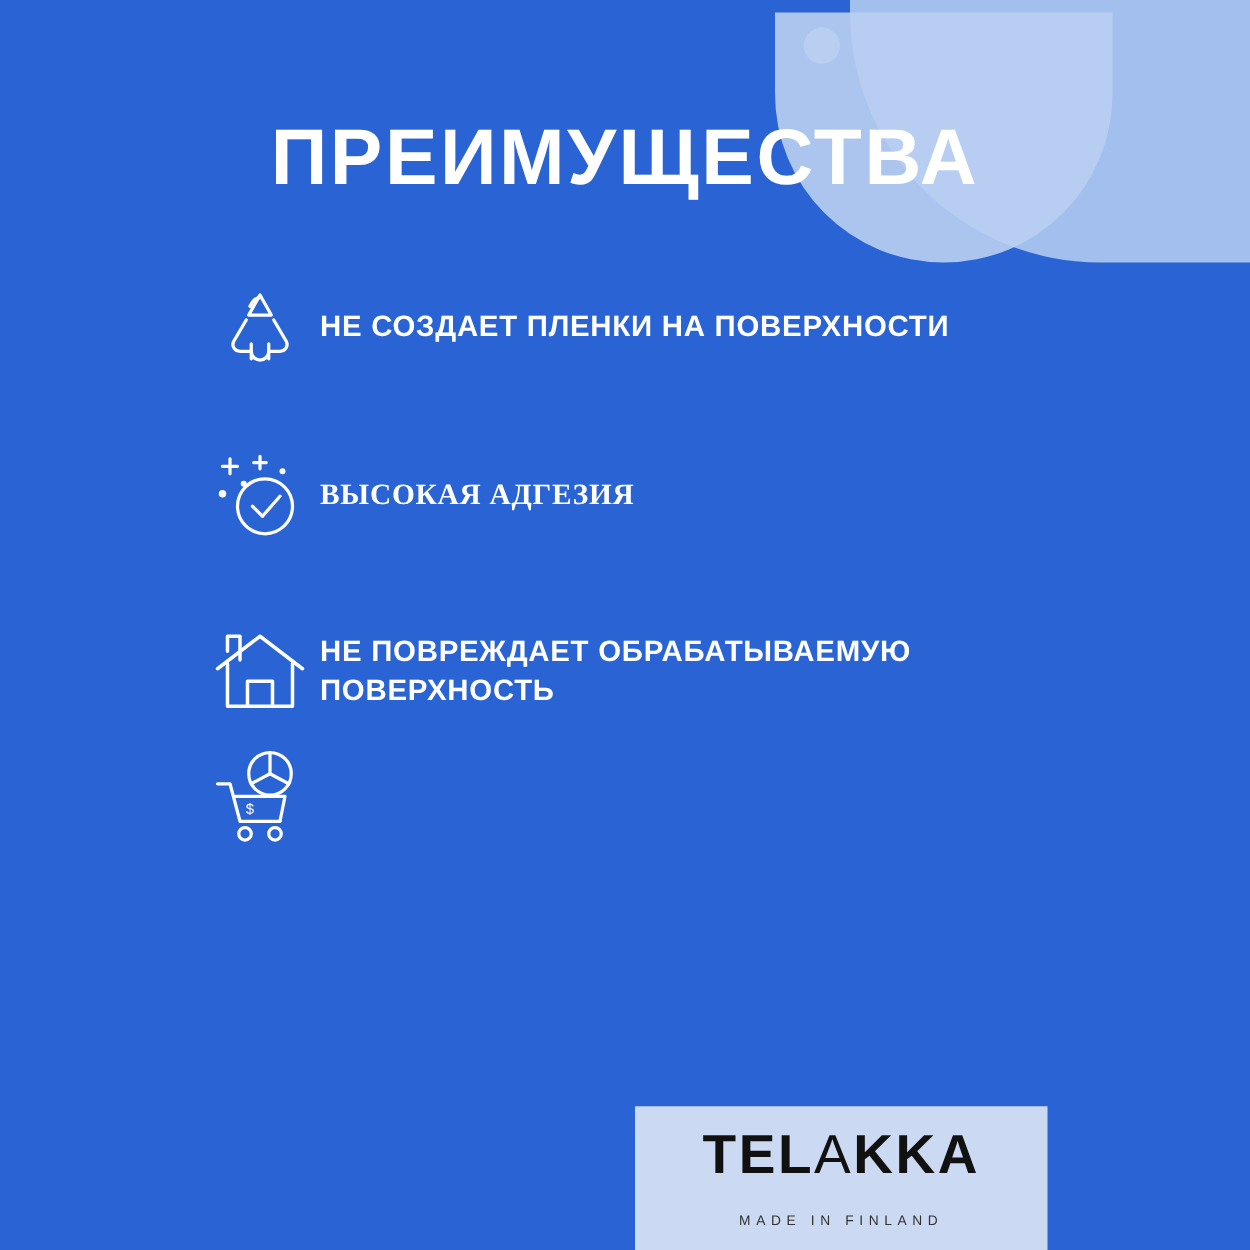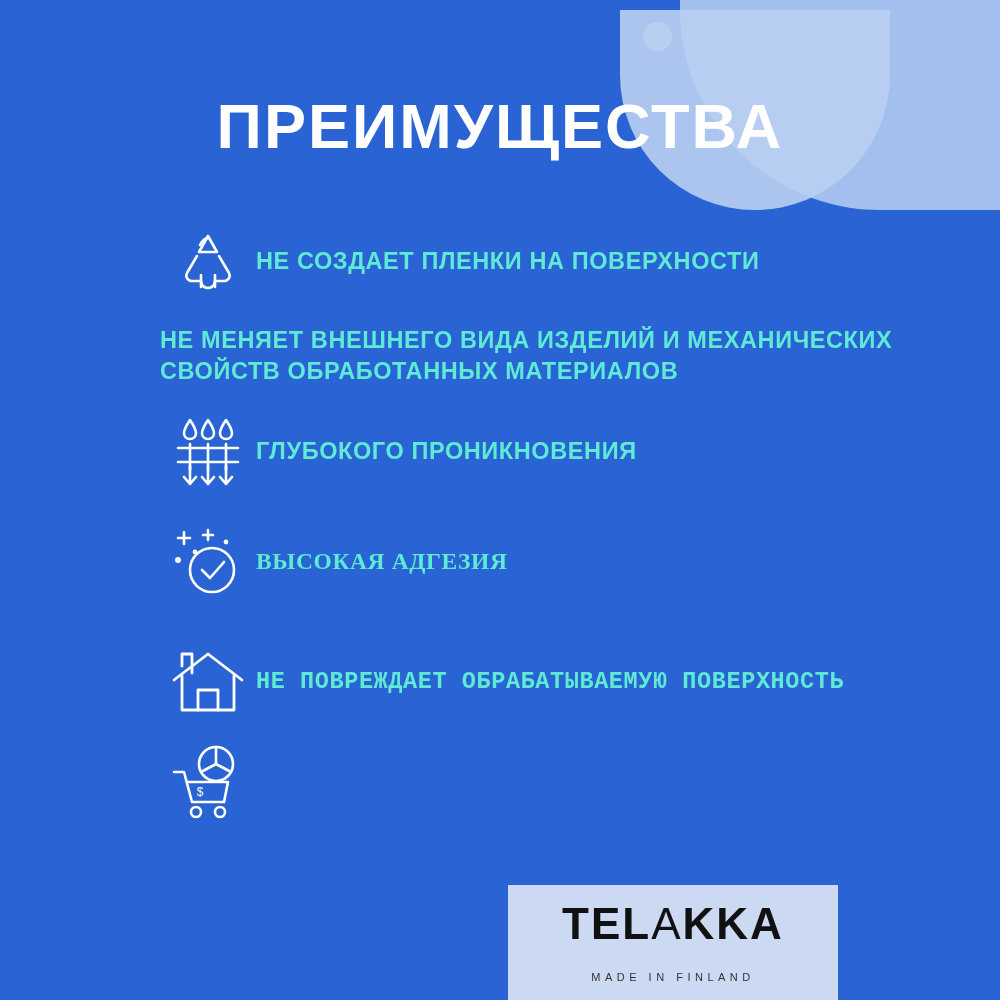--- a/index.html
+++ b/index.html
@@ -86,32 +86,32 @@
     margin-bottom: 26px;
   }
   .icon-cell {
     width: 96px;
     min-width: 96px;
     display: flex;
     align-items: center;
     justify-content: center;
   }
   .row-label {
-    color: #5eead4;
+    color: #ffffff;
     font-size: 23.5px;
     font-weight: bold;
     letter-spacing: 0.6px;
     line-height: 1.33;
     text-transform: uppercase;
   }
   .r1 { margin-top: 0; }
   .r2 { margin-top: 14px; }
   .r3 { margin-top: 18px; }
   .r4 { margin-top: 28px; font-family: Liberation Serif, serif; }
-  .r5 { margin-top: 40px; font-family: Liberation Mono, monospace; }
+  .r5 { margin-top: 60px; }
   .r6 { margin-top: 24px; }
 
   .logo-box {
     position: absolute;
     left: 508px;
     top: 885px;
     width: 330px;
     height: 115px;
     background: #cbd9f2;
     z-index: 6;
@@ -169,38 +169,22 @@
             <path d="M48 31 L58 48 C60 52 57 56 53 56 L44 56"></path>
             <path d="M30 50 L30 62 M44 50 L44 62"></path>
             <path d="M30 56 C30 60 33 63 37 63 C41 63 44 60 44 56"></path>
             <path d="M37 13 C33 13 31 16 29 20"></path>
           </svg>
         </div>
         <div class="row-label">НЕ СОЗДАЕТ ПЛЕНКИ НА ПОВЕРХНОСТИ</div>
       </div>
 
       <div class="row r2">
-        <div class="row-label">НЕ МЕНЯЕТ ВНЕШНЕГО ВИДА ИЗДЕЛИЙ И МЕХАНИЧЕСКИХ СВОЙСТВ ОБРАБОТАННЫХ МАТЕРИАЛОВ</div>
-      </div>
-
-      <div class="row r3">
-        <div class="icon-cell">
-          <svg width="76" height="76" viewBox="0 0 76 76" fill="none" stroke="#ffffff" stroke-width="2.6" stroke-linecap="round" stroke-linejoin="round">
-            <path d="M20 6 C20 6 14 15 14 19 C14 22.5 16.7 25 20 25 C23.3 25 26 22.5 26 19 C26 15 20 6 20 6 Z"></path>
-            <path d="M38 6 C38 6 32 15 32 19 C32 22.5 34.7 25 38 25 C41.3 25 44 22.5 44 19 C44 15 38 6 38 6 Z"></path>
-            <path d="M56 6 C56 6 50 15 50 19 C50 22.5 52.7 25 56 25 C59.3 25 62 22.5 62 19 C62 15 56 6 56 6 Z"></path>
-            <path d="M8 34 H68 M8 48 H68"></path>
-            <path d="M20 30 V56 M38 30 V56 M56 30 V56"></path>
-            <path d="M20 52 V70 M14 63 L20 70 L26 63"></path>
-            <path d="M38 52 V70 M32 63 L38 70 L44 63"></path>
-            <path d="M56 52 V70 M50 63 L56 70 L62 63"></path>
-          </svg>
-        </div>
-        <div class="row-label">ГЛУБОКОГО ПРОНИКНОВЕНИЯ</div>
-      </div>
+      </div>
+
 
       <div class="row r4">
         <div class="icon-cell">
           <svg width="88" height="88" viewBox="0 0 88 88" fill="none" stroke="#ffffff" stroke-width="2.6" stroke-linecap="round" stroke-linejoin="round">
             <circle cx="48" cy="52" r="22"></circle>
             <path d="M38 52 L46 60 L60 44"></path>
             <path d="M20 14 L20 26 M14 20 L26 20"></path>
             <path d="M44 12 L44 22 M39 17 L49 17"></path>
             <circle cx="14" cy="42" r="3" fill="#ffffff" stroke="none"></circle>
             <circle cx="31" cy="34" r="2.4" fill="#ffffff" stroke="none"></circle>

